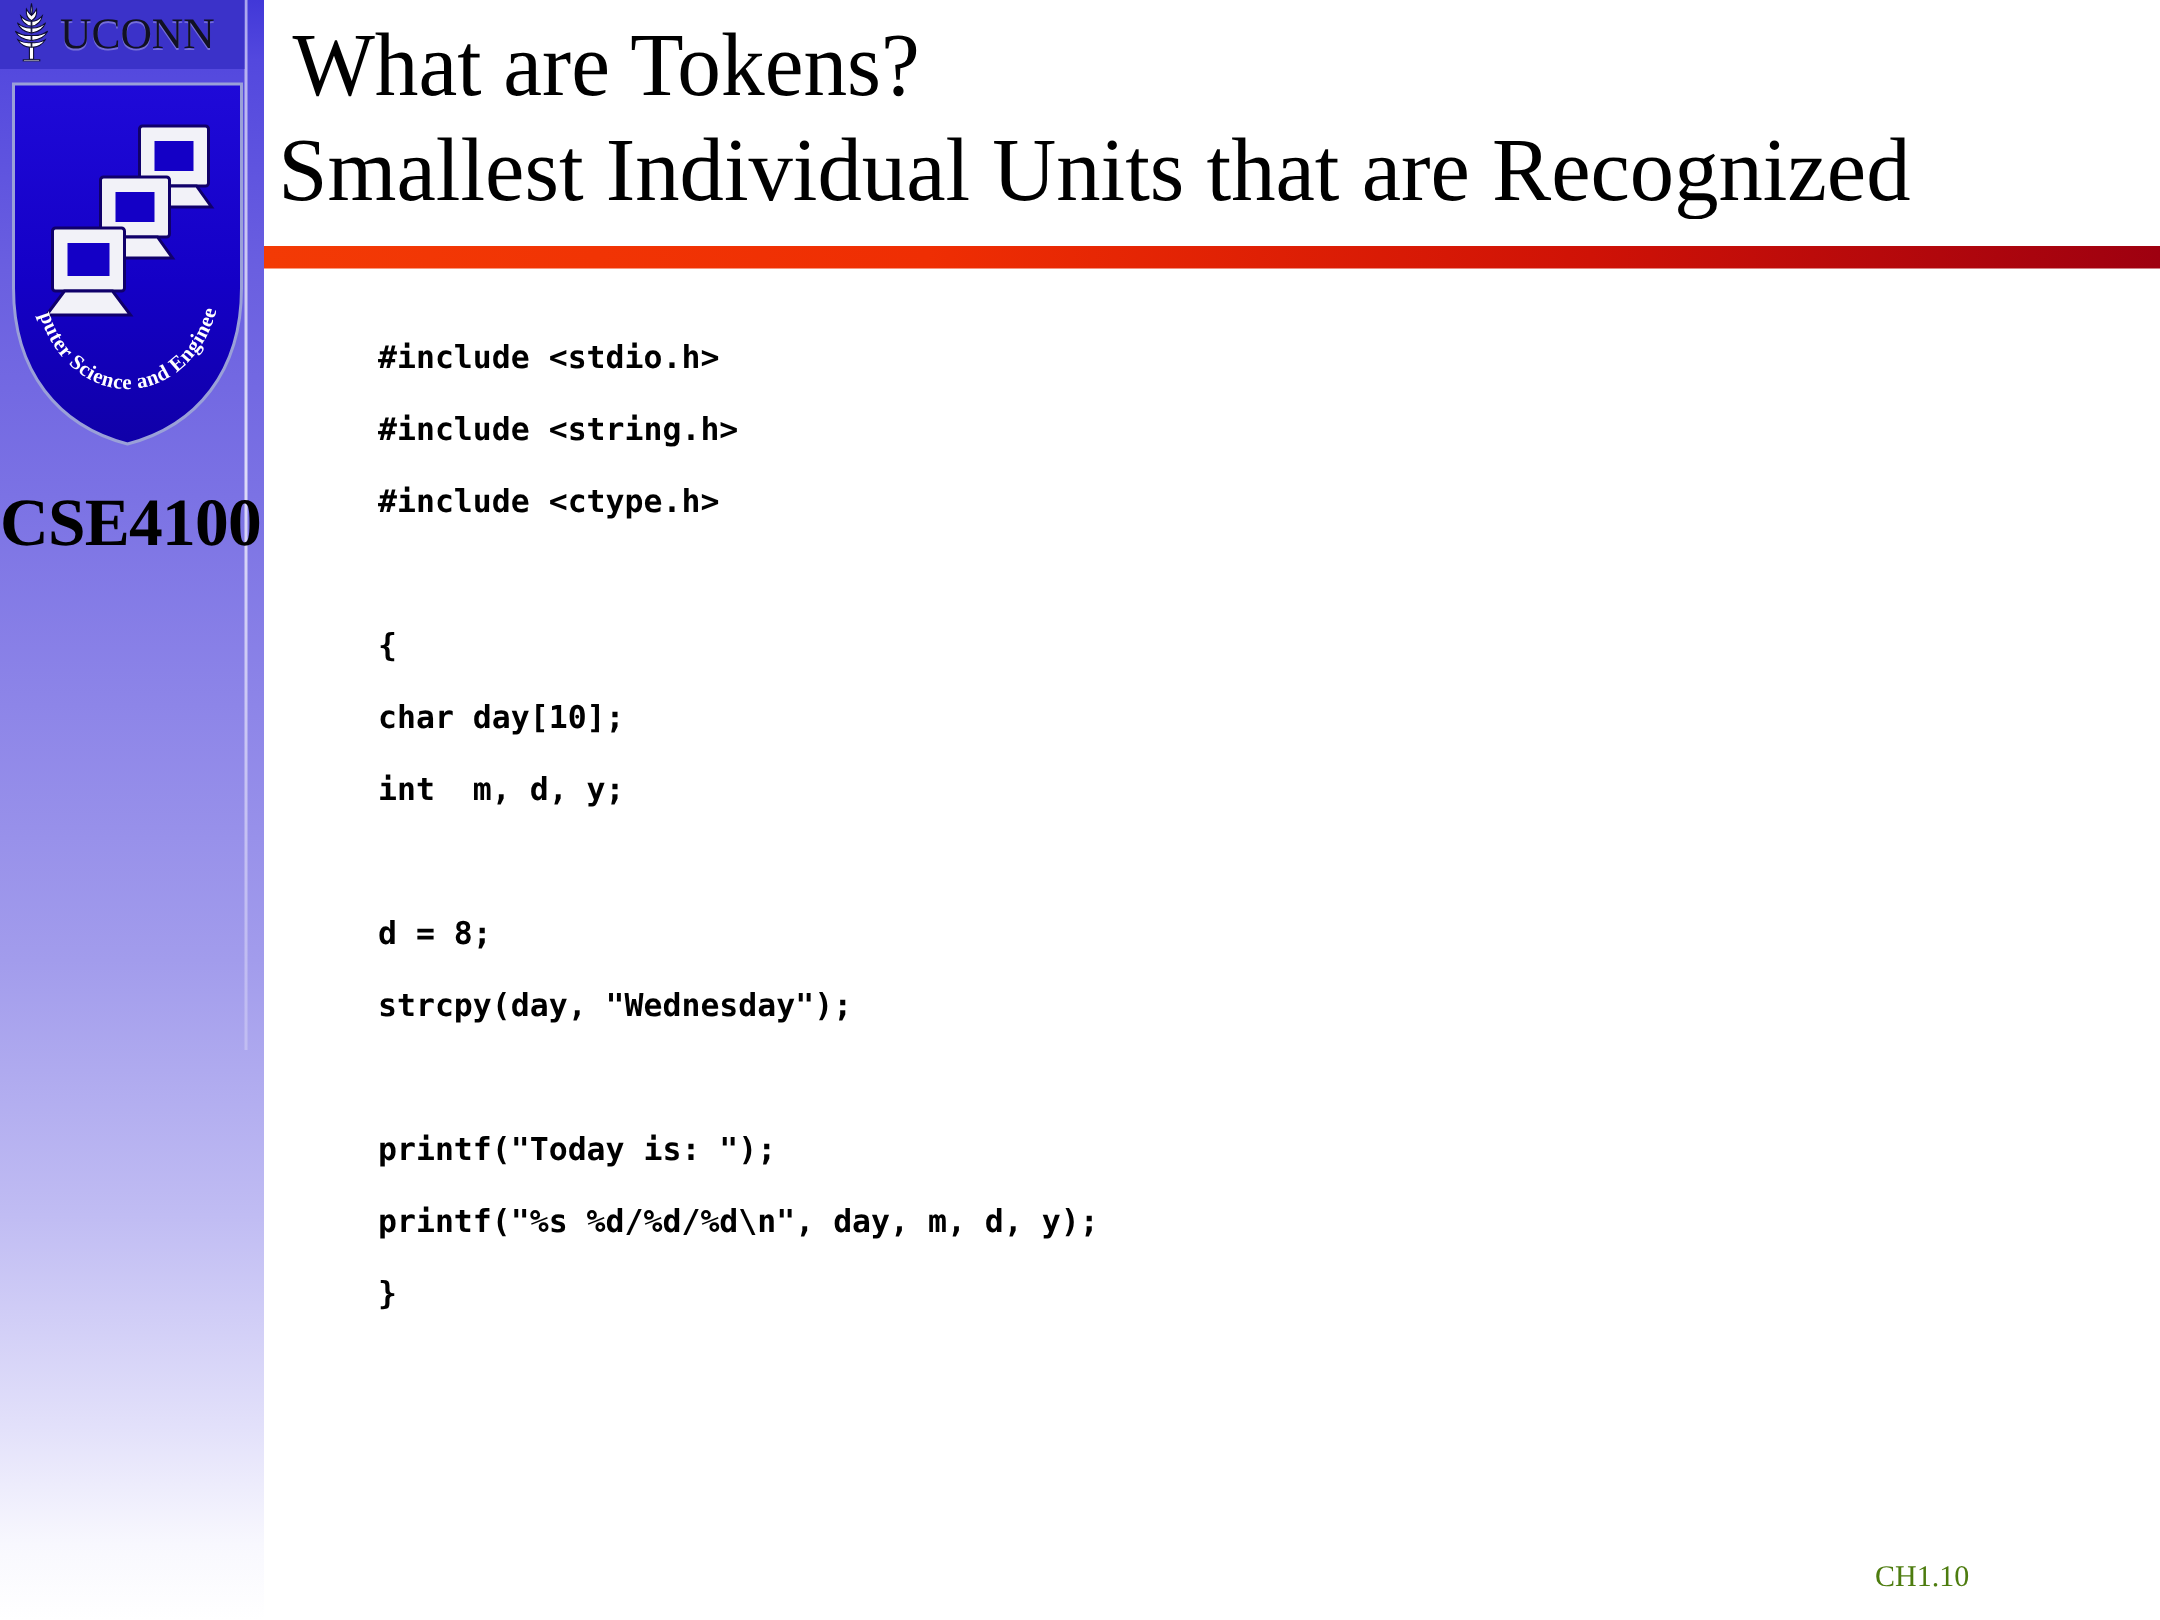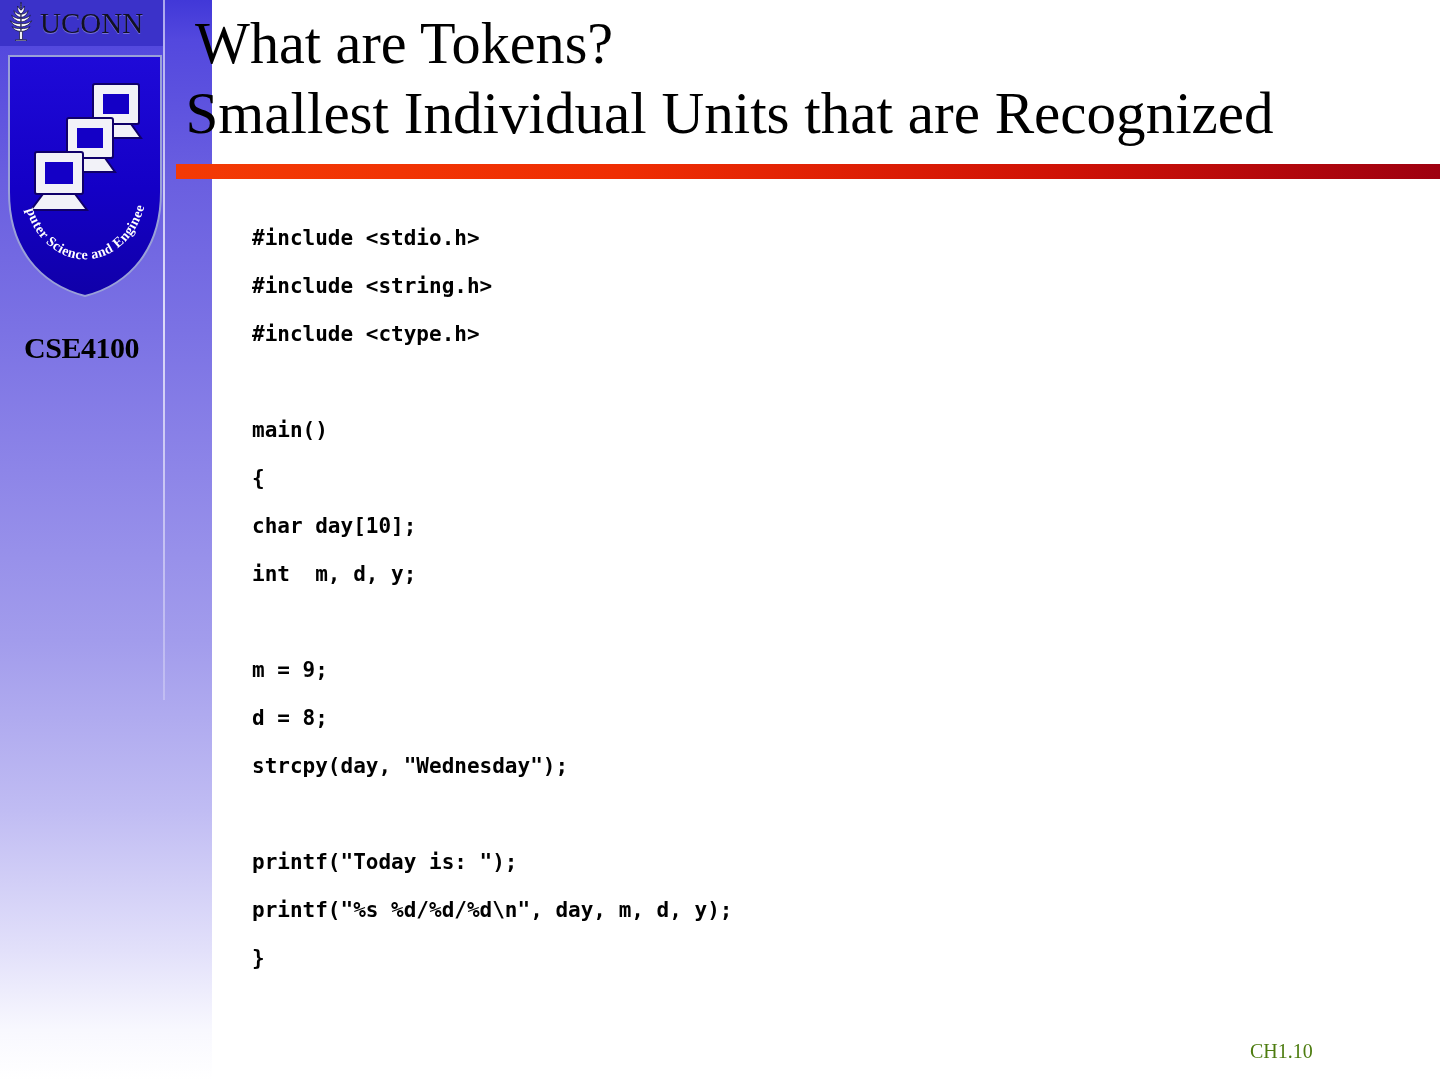--- a/index.html
+++ b/index.html
@@ -30,21 +30,20 @@
         #4138d8 0px,
         #5348de 40px,
         #6a5fe0 180px,
         #7b72e4 330px,
         #8d85e8 470px,
         #a29cec 640px,
         #c0bcf3 810px,
         #e2e0fa 950px,
         #f8f8fe 1030px,
         #ffffff 1080px);
-    padding-left: 36px;
   }
   
   #sidebar-rule {
     position: absolute;
     left: 163px;
     top: 0px;
     width: 2px;
     height: 700px;
     background: linear-gradient(to bottom,
       rgba(255,255,255,0.55) 0%,
@@ -89,21 +88,21 @@
   }
 
   #course-code {
     position: absolute;
     left: 0px;
     top: 326px;
     width: 163px;
     text-align: center;
     font-family: "Liberation Serif", "DejaVu Serif", serif;
     font-weight: bold;
-    font-size: 30px;
+    font-size: 45px;
     color: #000000;
     line-height: 44px;
     letter-spacing: -0.5px;
   }
 
   
   #title-block {
     position: absolute;
     left: 176px;
     top: 8px;
@@ -249,26 +248,24 @@
     <div class="title-line" id="title-line-2">Smallest Individual Units that are Recognized</div>
   </div>
 
   <div id="divider"></div>
 
   <div id="code-block">
       <div class="code-line">#include &lt;stdio.h&gt;</div>
       <div class="code-line">#include &lt;string.h&gt;</div>
       <div class="code-line">#include &lt;ctype.h&gt;</div>
       <div class="code-line blank"></div>
-      <div class="code-line">main()</div>
       <div class="code-line">{</div>
       <div class="code-line">char day[10];</div>
       <div class="code-line">int  m, d, y;</div>
       <div class="code-line blank"></div>
-      <div class="code-line">m = 9;</div>
       <div class="code-line">d = 8;</div>
       <div class="code-line">strcpy(day, "Wednesday");</div>
       <div class="code-line blank"></div>
       <div class="code-line">printf("Today is: ");</div>
       <div class="code-line">printf("%s %d/%d/%d\n", day, m, d, y);</div>
       <div class="code-line">}</div>
     </div>
 
   <div id="footer">CH1.10</div>
 

